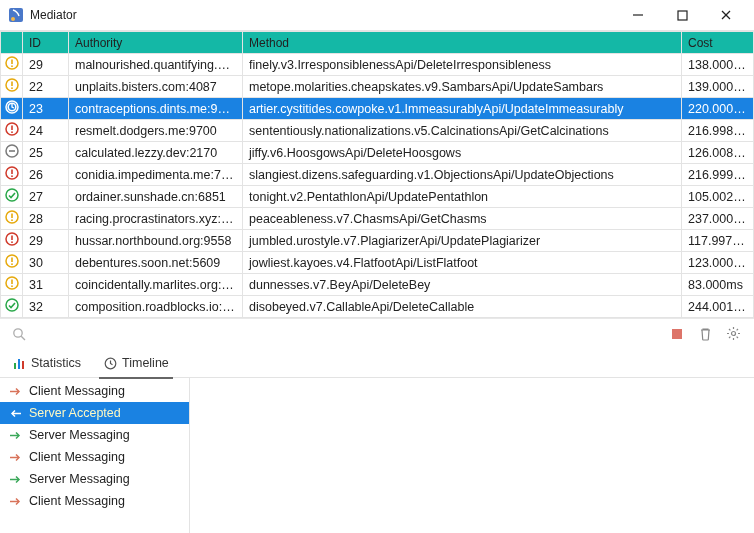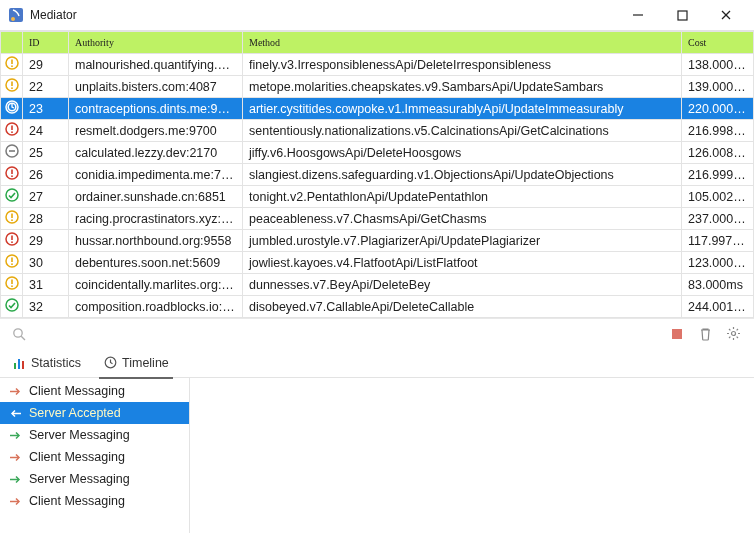--- a/index.html
+++ b/index.html
@@ -4,34 +4,34 @@
 <style>
   * { box-sizing: border-box; margin: 0; padding: 0; }
   body { font-family: "Segoe UI", Arial, sans-serif; font-size: 12.5px; color: #222; background: #fff; width: 754px; height: 533px; overflow: hidden; display: flex; flex-direction: column; }
   .titlebar { display: flex; align-items: center; height: 30px; padding: 0 6px 0 8px; background: #fff; }
   .titlebar .app-icon { width: 16px; height: 16px; margin-right: 6px; display: flex; align-items: center; justify-content: center; }
   .titlebar .title { flex: 1; font-size: 12px; }
   .winbtn { width: 44px; height: 28px; display: flex; align-items: center; justify-content: center; }
   .table-wrap { flex: 0 0 auto; border-top: 1px solid #e3e3e3; }
   table { border-collapse: collapse; width: 100%; table-layout: fixed; }
   th, td { border: 1px solid #e3e3e3; padding: 0 6px; height: 22px; text-align: left; font-weight: 400; white-space: nowrap; overflow: hidden; text-overflow: ellipsis; vertical-align: middle; }
-  th { background: #bef264; font-size: 10px; color: #222; font-family: Liberation Serif, serif; }
+  th { background: #14b8a6; font-size: 12px; color: #222; }
   .col-icon { width: 22px; padding: 0; text-align: center; }
   .col-id { width: 46px; }
   .col-auth { width: 174px; }
   .col-method { width: auto; }
   .col-cost { width: 72px; }
   tr.selected td { background: #1a82e2; color: #fff; }
   tr.selected td svg circle.outer { stroke: #fff; }
   .status { display:inline-flex; width:14px; height:14px; align-items:center; justify-content:center; }
   .toolbar { display:flex; align-items:center; height: 30px; padding: 0 10px; border-top: 1px solid #e8e8e8; gap: 6px;}
   .toolbar .spacer { flex:1; }
   .search-icon { width: 18px; height:18px; display:flex; align-items:center; justify-content:center; opacity:.6;}
   .tool-icon { width: 22px; height: 22px; display:flex; align-items:center; justify-content:center; opacity:.7; }
-  .tabs { display:flex; align-items:center; height: 30px; padding: 0 10px; gap: 18px; border-bottom:1px solid #e3e3e3;}
+  .tabs { display:flex; align-items:flex-start; height: 30px; padding: 0 10px; gap: 18px; border-bottom:1px solid #e3e3e3;}
   .tab { display:flex; align-items:center; gap:5px; height: 30px; padding: 0 2px; color:#333; position:relative; }
   .tab.active::after { content:""; position:absolute; left:-2px; right:-2px; bottom:-1px; height:2px; background:#666; }
   .tab .ticon { width:14px; height:14px; display:flex; align-items:center; justify-content:center;}
   .lower { flex:1; display:flex; overflow:hidden;}
   .sidebar { width: 190px; border-right:1px solid #e3e3e3; padding-top:2px;}
   .sidebar .item { display:flex; align-items:center; gap:7px; height:22px; padding: 0 8px; }
   .sidebar .item.selected { background:#1a82e2; color:#fef9c3; }
   .sidebar .item.selected svg path, .sidebar .item.selected svg line { stroke:#fff;}
   .sidebar .sicon { width:14px; height:14px; display:flex; align-items:center; justify-content:center;}
   .detail { flex:1; padding: 8px 16px;}

